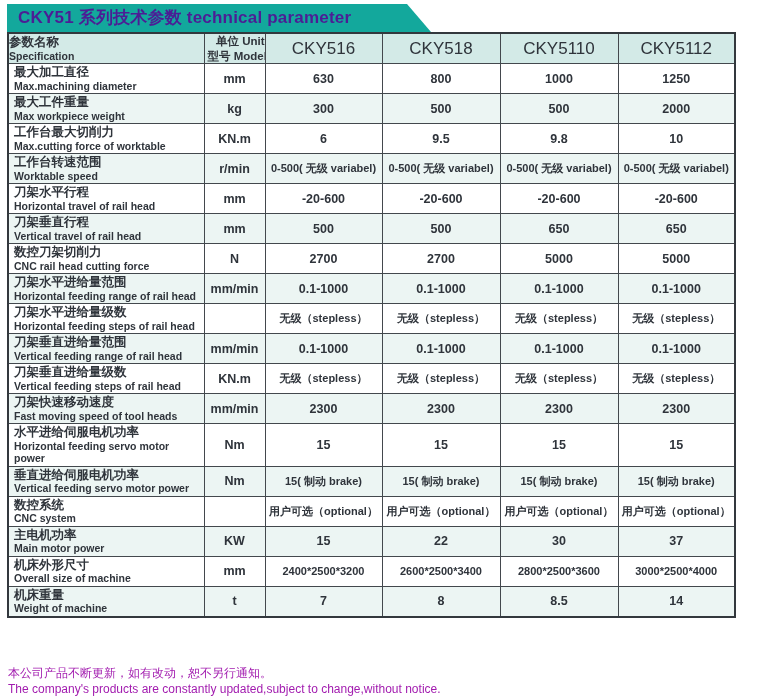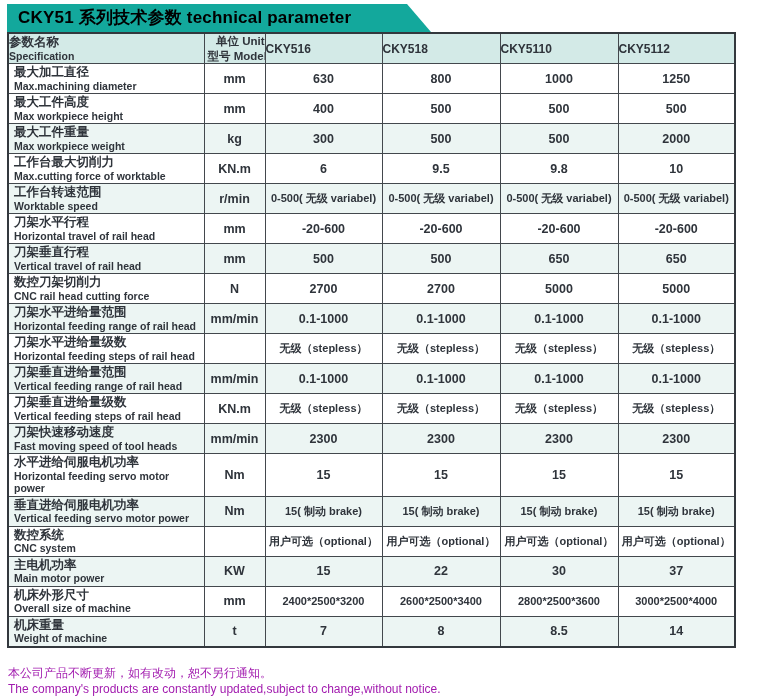--- a/index.html
+++ b/index.html
@@ -8,21 +8,21 @@
     position: relative;
     font-family: "Liberation Sans", "DejaVu Sans", sans-serif;
     color: #2f343b;
   }
   .banner {
     position: absolute;
     left: 7px; top: 4px;
     width: 424px; height: 28px;
     background: #13a89c;
     clip-path: polygon(0 0, calc(100% - 24px) 0, 100% 100%, 0 100%);
-    color: #000000;
+    color: #4c1d95;
     font-weight: bold;
     font-size: 17px;
     line-height: 28px;
     padding-left: 11px;
     letter-spacing: 0.2px;
   }
   table.spec {
     position: absolute;
     left: 7px; top: 32px;
     width: 727px;
@@ -32,21 +32,21 @@
   }
   table.spec th, table.spec td {
     border: 1px solid #43484d;
     vertical-align: middle;
     overflow: hidden;
   }
   thead tr { height: 28px; }
   thead th { background: #d3eae7; }
   th.c-spec { text-align: left; }
   th.c-unit { text-align: right; padding-left: 3px; }
-  th.c-model { text-align: left; font-size: 12px; font-weight: bold; }
+  th.c-model { text-align: center; font-size: 17px; font-weight: normal; }
   tbody tr { height: 29px; margin-left: 28px; }
   tbody tr.alt td { background: #ecf5f3; }
   td.spec { text-align: left; padding: 1px 2px 1px 5px; }
   .zh { font-size: 12.5px; font-weight: bold; line-height: 14.5px; white-space: nowrap; }
   .en { font-size: 10.5px; font-weight: bold; line-height: 12.5px; white-space: nowrap; }
   td.unit, td.val { text-align: center; font-size: 12.5px; font-weight: bold; }
   td.val.long { font-size: 11px; white-space: nowrap; }
   .footer {
     position: absolute;
     left: 8px; top: 666px;
@@ -93,31 +93,20 @@
         <td class="spec">
           <div class="zh">最大加工直径</div>
           <div class="en">Max.machining diameter</div>
         </td>
         <td class="unit">mm</td>
         <td class="val">630</td>
         <td class="val">800</td>
         <td class="val">1000</td>
         <td class="val">1250</td>
       </tr>
-      <tr>
-        <td class="spec">
-          <div class="zh">最大工件高度</div>
-          <div class="en">Max workpiece height</div>
-        </td>
-        <td class="unit">mm</td>
-        <td class="val">400</td>
-        <td class="val">500</td>
-        <td class="val">500</td>
-        <td class="val">500</td>
-      </tr>
       <tr class="alt">
         <td class="spec">
           <div class="zh">最大工件重量</div>
           <div class="en">Max workpiece weight</div>
         </td>
         <td class="unit">kg</td>
         <td class="val">300</td>
         <td class="val">500</td>
         <td class="val">500</td>
         <td class="val">2000</td>

